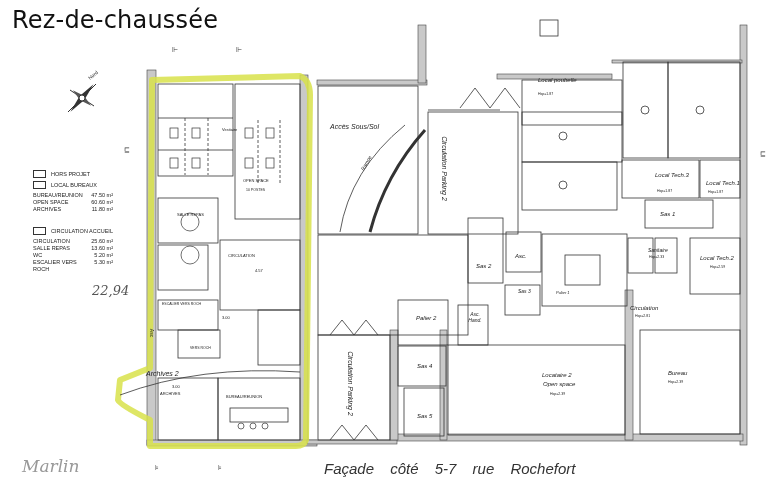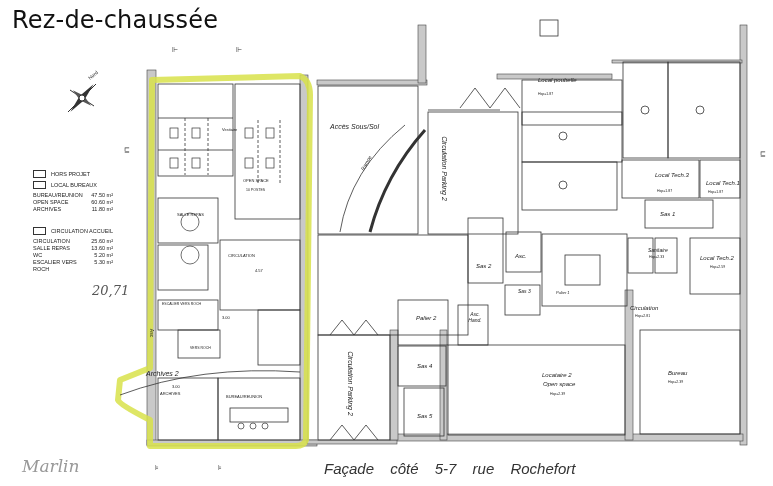--- a/index.html
+++ b/index.html
@@ -172,21 +172,21 @@
     </div>
   <div class="kv">
       <span>WC</span>
       <span>5.20 m²</span>
     </div>
   <div class="kv">
       <span>ESCALIER VERS ROCH</span>
       <span>5.30 m²</span>
     </div>
 </div>
-<div class="hand" style="left:92px;top:283px;font-size:13px;">20,71</div>
+<div class="hand" style="left:92px;top:283px;font-size:13px;">22,94</div>
 <div class="hand" style="left:22px;top:456px;font-size:17px;color:#999;">Marlin</div>
 
 <div class="lbl" style="left:222px;top:127px;font-size:4px">Vestiaire</div>
 <div class="lbl" style="left:243px;top:178px;font-size:4px">OPEN SPACE</div>
 <div class="lbl" style="left:246px;top:188px;font-size:3.5px">10 POSTES</div>
 <div class="lbl" style="left:177px;top:212px;font-size:4px">SALLE REPAS</div>
 <div class="lbl" style="left:228px;top:253px;font-size:4px">CIRCULATION</div>
 <div class="lbl" style="left:162px;top:302px;font-size:3.5px">ESCALIER VERS ROCH</div>
 <div class="lbl" style="left:148px;top:330px;font-size:5px;transform:rotate(90deg)">Asc</div>
 <div class="lbl" style="left:190px;top:346px;font-size:3.5px">VERS ROCH</div>

